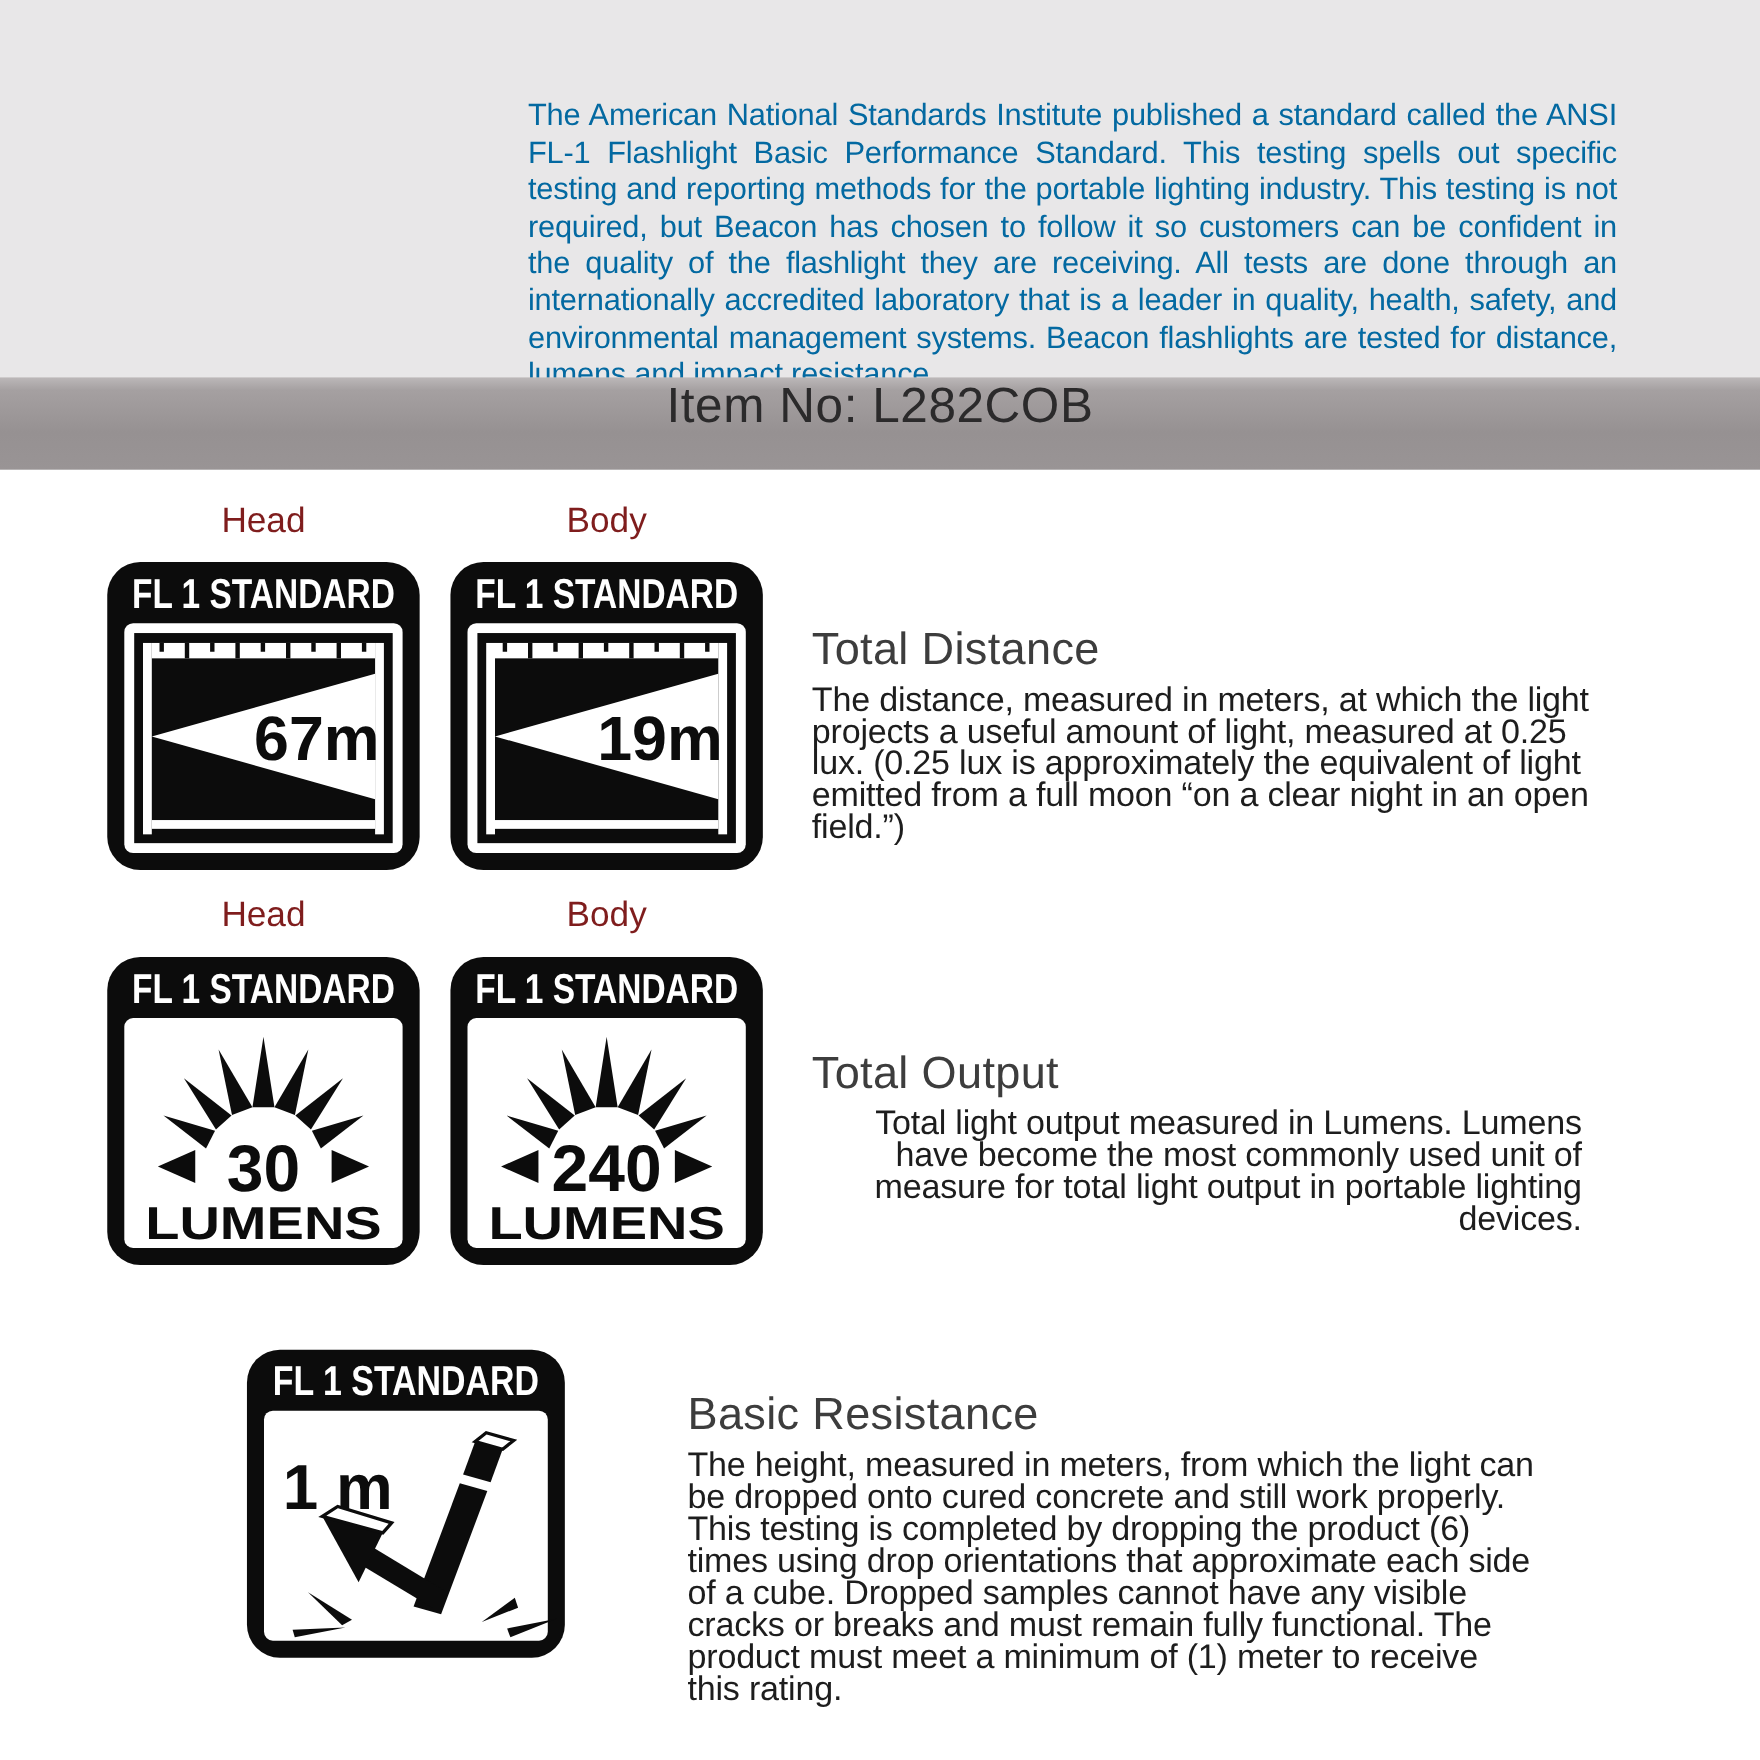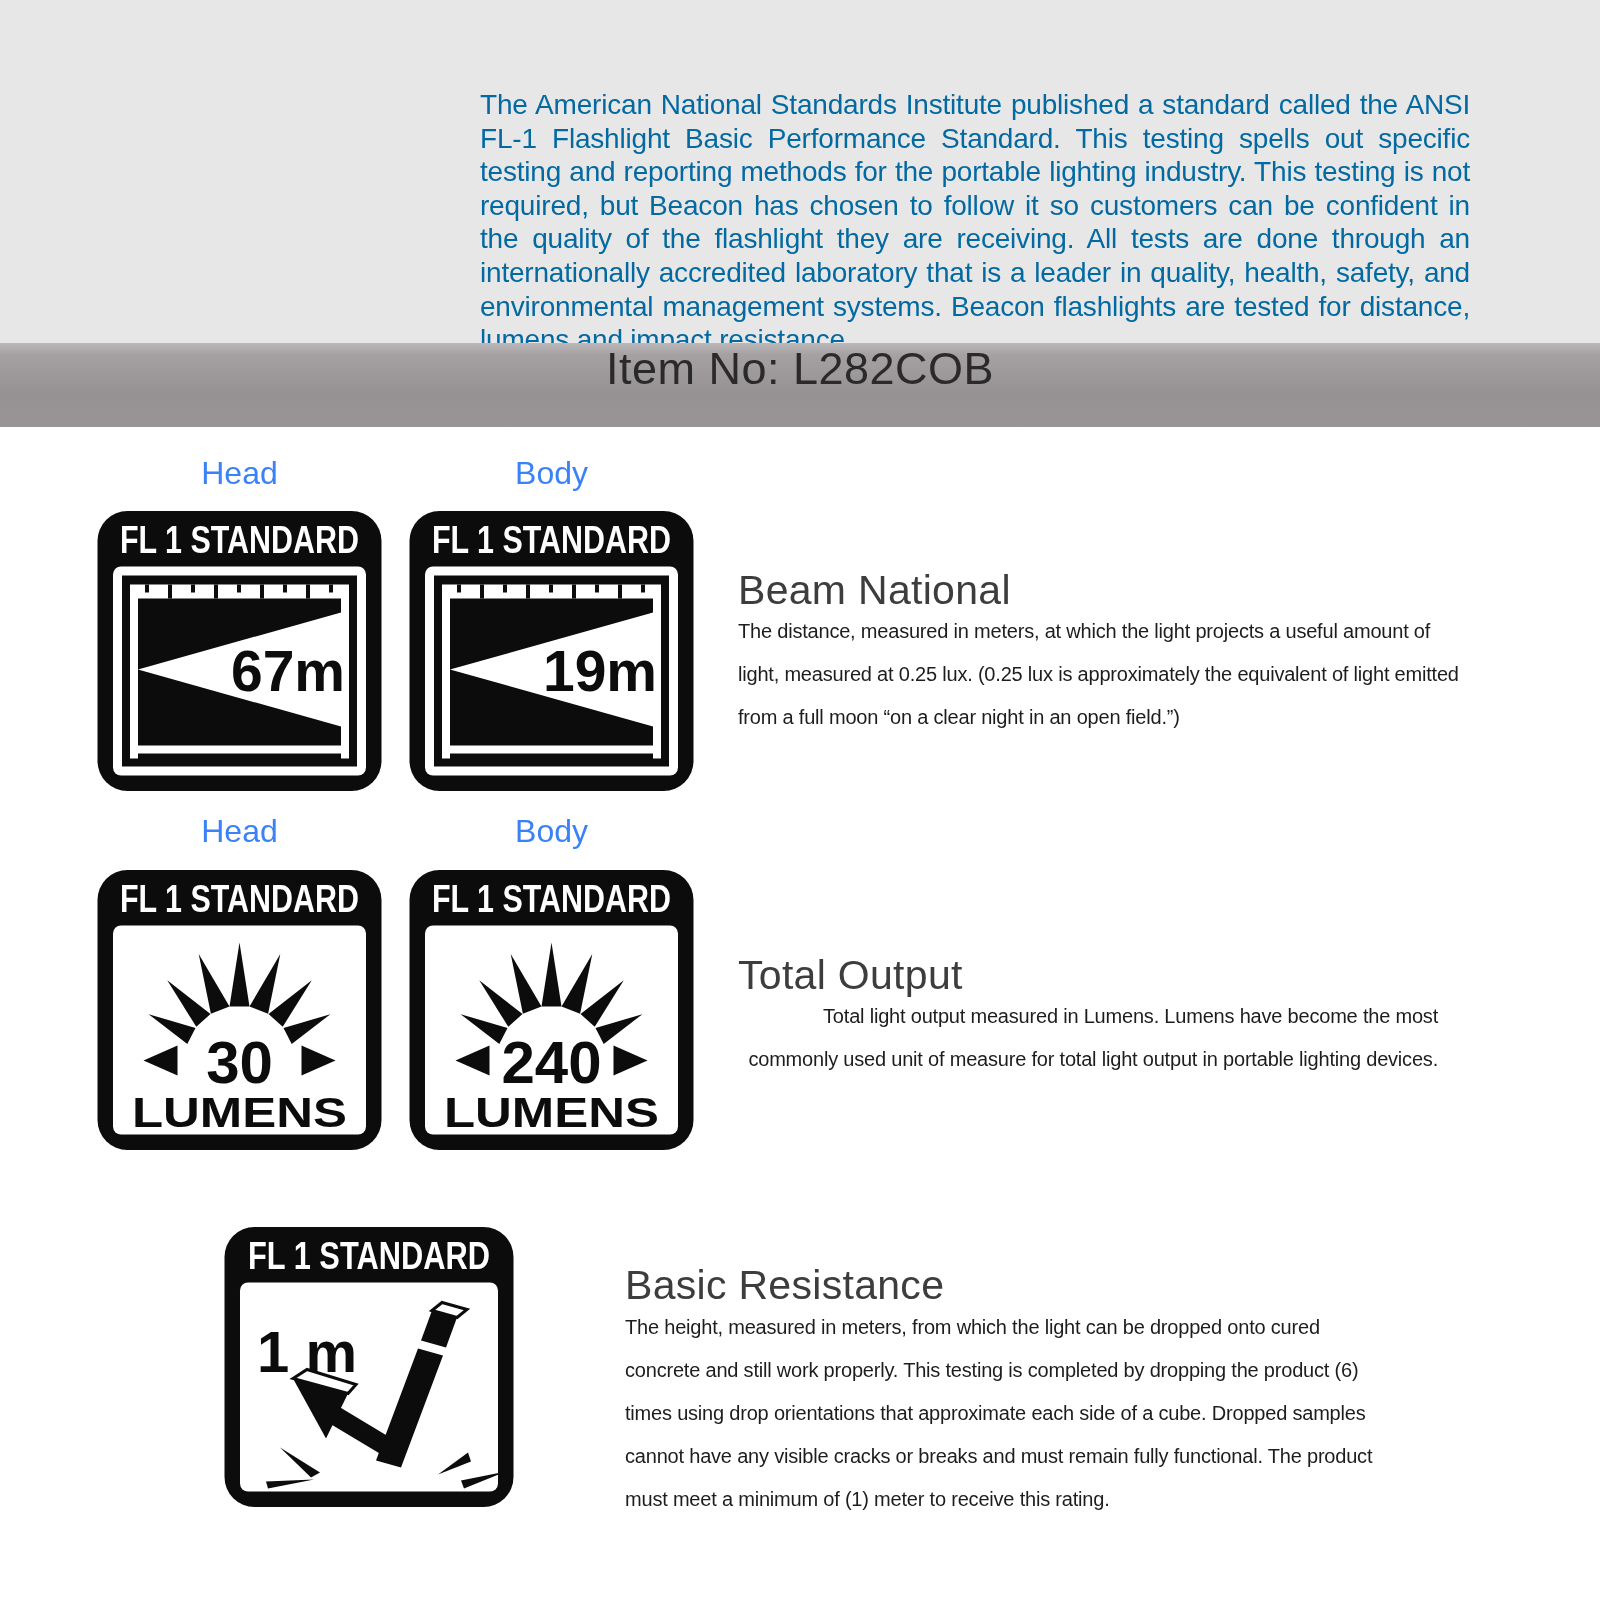--- a/index.html
+++ b/index.html
@@ -21,28 +21,28 @@
   .item-banner{
     left:0;top:343px;width:1600px;height:84px;
     background:linear-gradient(180deg,#bcb8b9 0%,#a5a0a1 14%,#969192 60%,#999495 100%);
     display:flex;align-items:flex-start;justify-content:center;
   }
   .item-banner span{
     font-size:45px;font-weight:300;color:#2b2a2b;letter-spacing:0.5px;
   }
   
   .pos-label{
-    width:287px;text-align:center;font-size:32px;color:#3b82f6;
+    width:287px;text-align:center;font-size:32px;color:#7f1d1d;
   }
   .badge svg{display:block;}
   .sec-heading{
     font-size:41px;font-weight:300;color:#3d3d3d;letter-spacing:0.3px;
   }
   .sec-body{
-    font-size:20px;line-height:43px;letter-spacing:-0.2px;color:#1d1d1d;
+    font-size:31px;line-height:29px;letter-spacing:-0.2px;color:#1d1d1d;
   }
   svg text{font-family:"Liberation Sans",sans-serif;}
 </style>
 </head>
 <body>
 
 <header class="abs top-band">
   <p class="abs intro">The American National Standards Institute published a standard called the ANSI FL-1 Flashlight Basic Performance Standard. This testing spells out specific testing and reporting methods for the portable lighting industry. This testing is not required, but Beacon has chosen to follow it so customers can be confident in the quality of the flashlight they are receiving. All tests are done through an internationally accredited laboratory that is a leader in quality, health, safety, and environmental management systems. Beacon flashlights are tested for distance, lumens and impact resistance.</p>
 </header>
 
@@ -98,21 +98,21 @@
       <rect x="187" y="75" width="4" height="8" fill="#0c0c0c"></rect>
         <rect x="210" y="75" width="4" height="14" fill="#0c0c0c"></rect>
       <rect x="233" y="75" width="4" height="8" fill="#0c0c0c"></rect>
       <rect x="42" y="236" width="203" height="8" fill="#ffffff"></rect>
     </g>
     <polygon points="42,160 245,103 245,217" fill="#ffffff"></polygon>
     <text x="192" y="181" text-anchor="middle" font-size="57" font-weight="bold" fill="#0c0c0c">19m</text>
   </svg>
 </div>
 
-<h2 class="abs sec-heading" style="left:738px;top:533px;">Beam National</h2>
+<h2 class="abs sec-heading" style="left:738px;top:533px;">Total Distance</h2>
 <p class="abs sec-body" style="left:738px;top:590px;width:725px;">The distance, measured in meters, at which the light projects a useful amount of light, measured at 0.25 lux. (0.25 lux is approximately the equivalent of light emitted from a full moon “on a clear night in an open field.”)</p>
 
 <div class="abs pos-label" style="left:96px;top:813px;">Head</div>
 <div class="abs pos-label" style="left:408px;top:813px;">Body</div>
 
 <div class="abs badge" style="left:96px;top:866px;">
   <svg width="287" height="288" viewBox="0 0 287 283">
     <rect x="1.5" y="1.5" width="284" height="280" rx="30" fill="#0c0c0c"></rect>
     <text x="24" y="43" font-size="38" font-weight="bold" fill="#ffffff" textLength="239" lengthAdjust="spacingAndGlyphs">FL 1 STANDARD</text>
     <rect x="17" y="57" width="253" height="209" rx="8" fill="#ffffff"></rect>

